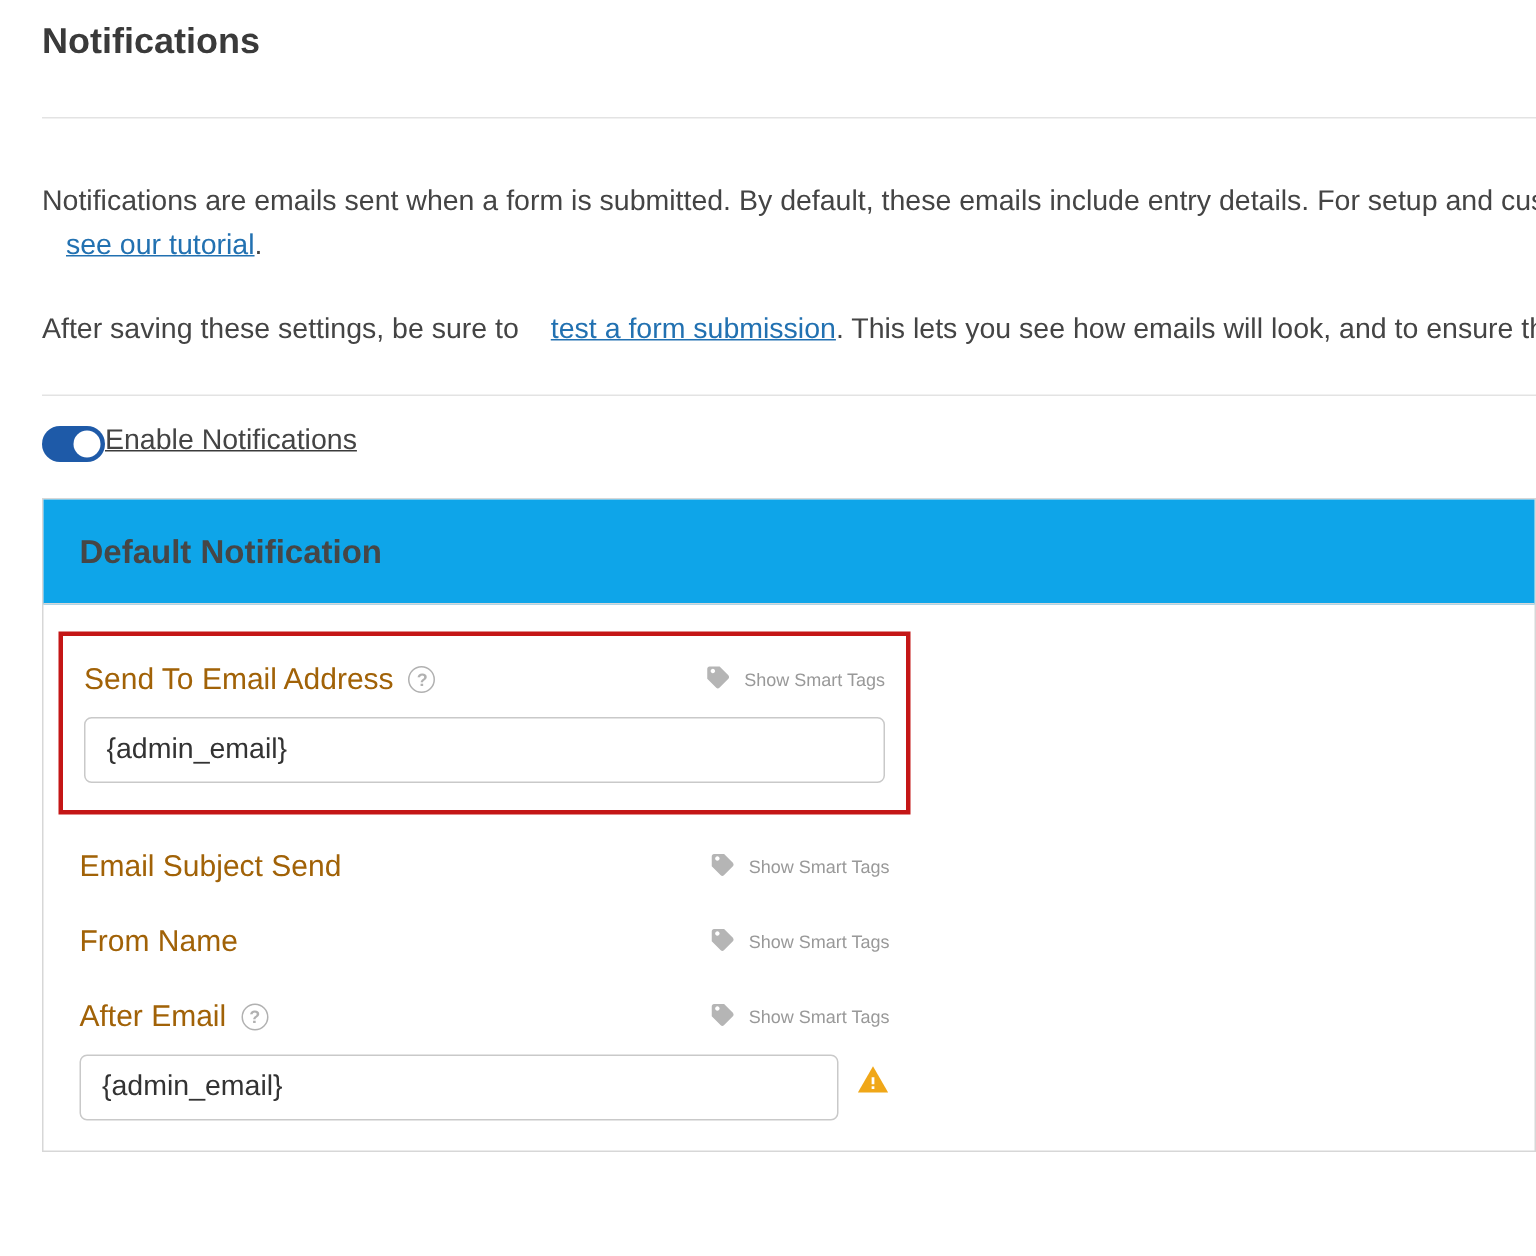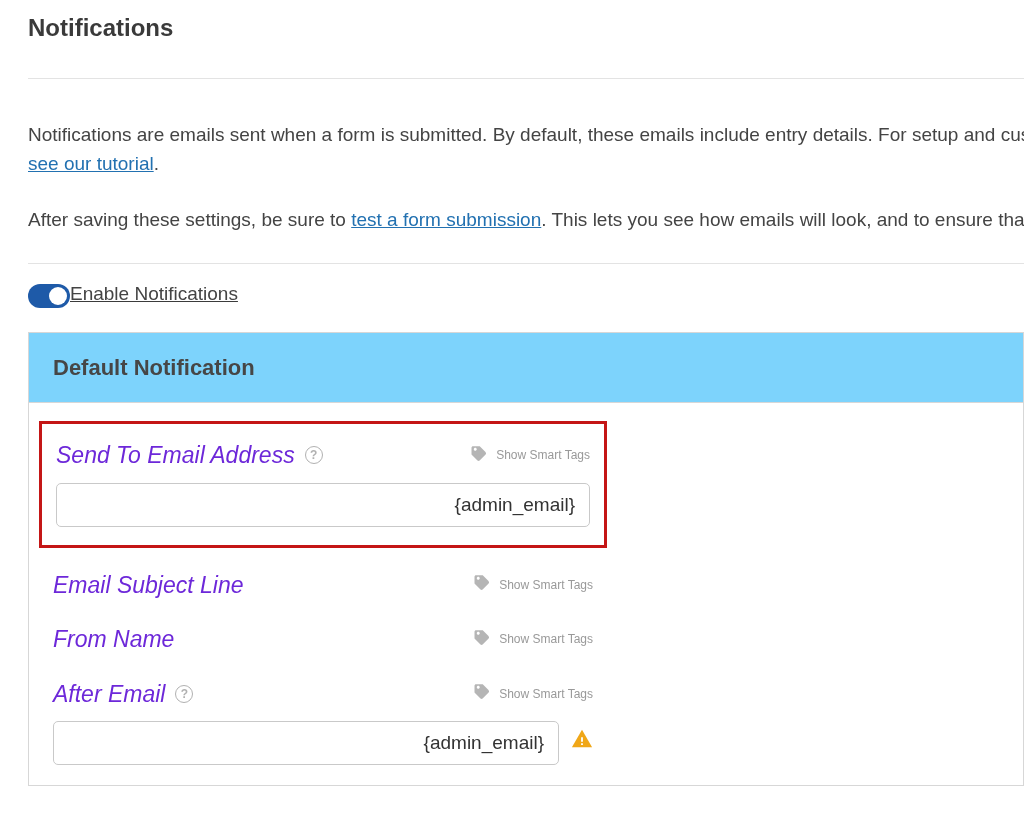--- a/index.html
+++ b/index.html
@@ -35,20 +35,21 @@
 .intro p {
   font-size: 19px;
   color: #444;
   margin-bottom: 28px;
   white-space: nowrap;
   overflow: hidden;
 }
 a.link {
   color: #2271b1;
   text-decoration: underline;
+  margin-left: 16px;
 }
 .enable-row {
   display: flex;
   align-items: flex-end;
   padding: 16px 0 24px 0;
   text-decoration: underline;
 }
 .toggle {
   width: 42px;
   height: 24px;
@@ -68,21 +69,21 @@
   border-radius: 50%;
 }
 .enable-label {
   font-size: 19px;
   color: #444;
 }
 .panel {
   border: 1px solid #d7d7d7;
 }
 .panel-header {
-  background: #7dd3fc;
+  background: #0ea5e9;
   border-bottom: 1px solid #d7d7d7;
   padding: 18px 24px;
 }
 .panel-header h2 {
   font-size: 22px;
   font-weight: 700;
   color: #464646;
 }
 .panel-body {
   padding: 10px 24px 20px 24px;
@@ -103,23 +104,22 @@
   align-items: center;
   justify-content: space-between;
   margin-bottom: 10px;
 }
 .field-label-left {
   display: flex;
   align-items: center;
   gap: 10px;
 }
 .field-label {
-  font-size: 23px;
-  color: #6d28d9;
-  font-style: italic;
+  font-size: 20px;
+  color: #a16207;
 }
 .help-icon {
   width: 18px;
   height: 18px;
   border: 1.5px solid #b1b1b1;
   border-radius: 50%;
   display: inline-flex;
   align-items: center;
   justify-content: center;
   color: #b1b1b1;
@@ -142,21 +142,20 @@
 .text-input {
   width: 100%;
   height: 44px;
   border: 1px solid #c9c9c9;
   border-radius: 5px;
   padding: 0 14px;
   font-size: 19px;
   color: #333;
   font-family: inherit;
   outline: none;
-  text-align: right;
 }
 .input-row {
   display: flex;
   align-items: center;
   gap: 12px;
 }
 .warning-icon svg {
   width: 22px;
   height: 22px;
 }
@@ -211,21 +210,21 @@
             </span>
             <span>Show Smart Tags</span>
           </div>
         </div>
         <input type="text" class="text-input" value="{admin_email}" style="">
       </div>
 
       <div class="field">
         <div class="field-label-row">
           <div class="field-label-left">
-            <span class="field-label">Email Subject Line</span>
+            <span class="field-label">Email Subject Send</span>
           </div>
           <div class="smart-tags">
             <span class="tag-icon">
               <svg viewBox="0 0 24 24">
                   <path d="M21 11l-8-8H4c-1.1 0-2 .9-2 2v9l8 8c.4.4.9.6 1.4.6s1-.2 1.4-.6l8-8c.8-.8.8-2 0-2.8zM7 9c-1.1 0-2-.9-2-2s.9-2 2-2 2 .9 2 2-.9 2-2 2z"></path>
                 </svg>
             </span>
             <span>Show Smart Tags</span>
           </div>
         </div>

